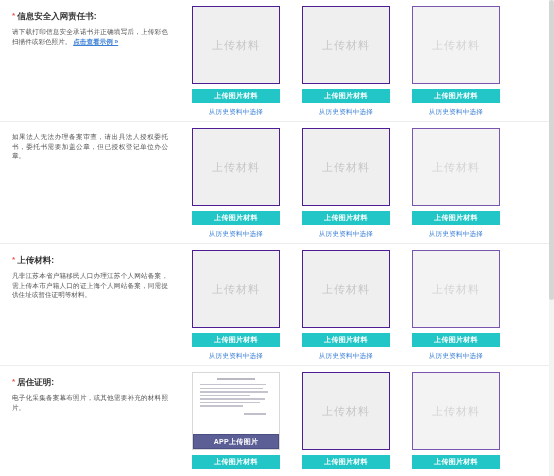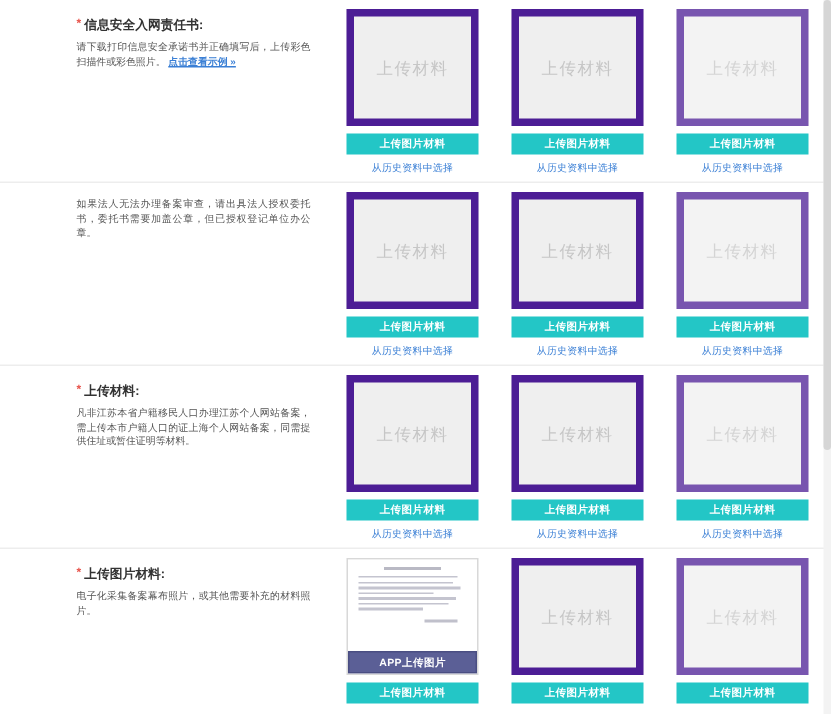--- a/index.html
+++ b/index.html
@@ -20,21 +20,20 @@
     position: absolute;
     left: 0; top: 0;
     width: 554px;
   }
   .section {
     position: relative;
     display: flex;
     flex-direction: row;
     align-items: flex-start;
     padding: 6px 0 4px 0;
-    margin-left: 39px;
   }
   .sec-left {
     width: 180px;
     flex: 0 0 180px;
     padding: 4px 12px 0 12px;
   }
   .sec-label {
     font-size: 8.5px;
     font-weight: bold;
     color: #333333;
@@ -75,21 +74,21 @@
     width: 88px;
     display: flex;
     flex-direction: column;
     align-items: stretch;
   }
   .drop-box {
     position: relative;
     width: 88px;
     height: 78px;
     background: #efefef;
-    border: 5px solid #4c1d95;
+    border: 1px solid #4c1d95;
     display: flex;
     align-items: center;
     justify-content: center;
   }
   .drop-box-faded { opacity: 0.75; }
   .drop-text {
     font-size: 11px;
     color: #c6c6c6;
     letter-spacing: 1px;
     user-select: none;
@@ -274,21 +273,21 @@
               <span class="drop-text">上传材料</span>
             </div>
             <button class="upload-btn">上传图片材料</button>
             <div class="hist-link">从历史资料中选择</div>
           </div>
         </div>
       </div>
       <div class="divider"></div>
       <div class="section">
         <div class="sec-left">
-          <div class="sec-label"><span class="req-star">*</span><span>上传图片材料:</span></div>
+          <div class="sec-label"><span class="req-star">*</span><span>居住证明:</span></div>
           <div class="sec-desc"><span>电子化采集备案幕布照片，或其他需要补充的材料照片。</span></div>
         </div>
         <div class="sec-right">
           <div class="upload-col">
             <div class="doc-box">
               <div class="doc-sheet">
                 <div class="doc-title"></div>
                 <div class="doc-line" style="width: 92%;"></div>
                 <div class="doc-line" style="width: 88%;"></div>
                 <div class="doc-line" style="width: 95%;"></div>

